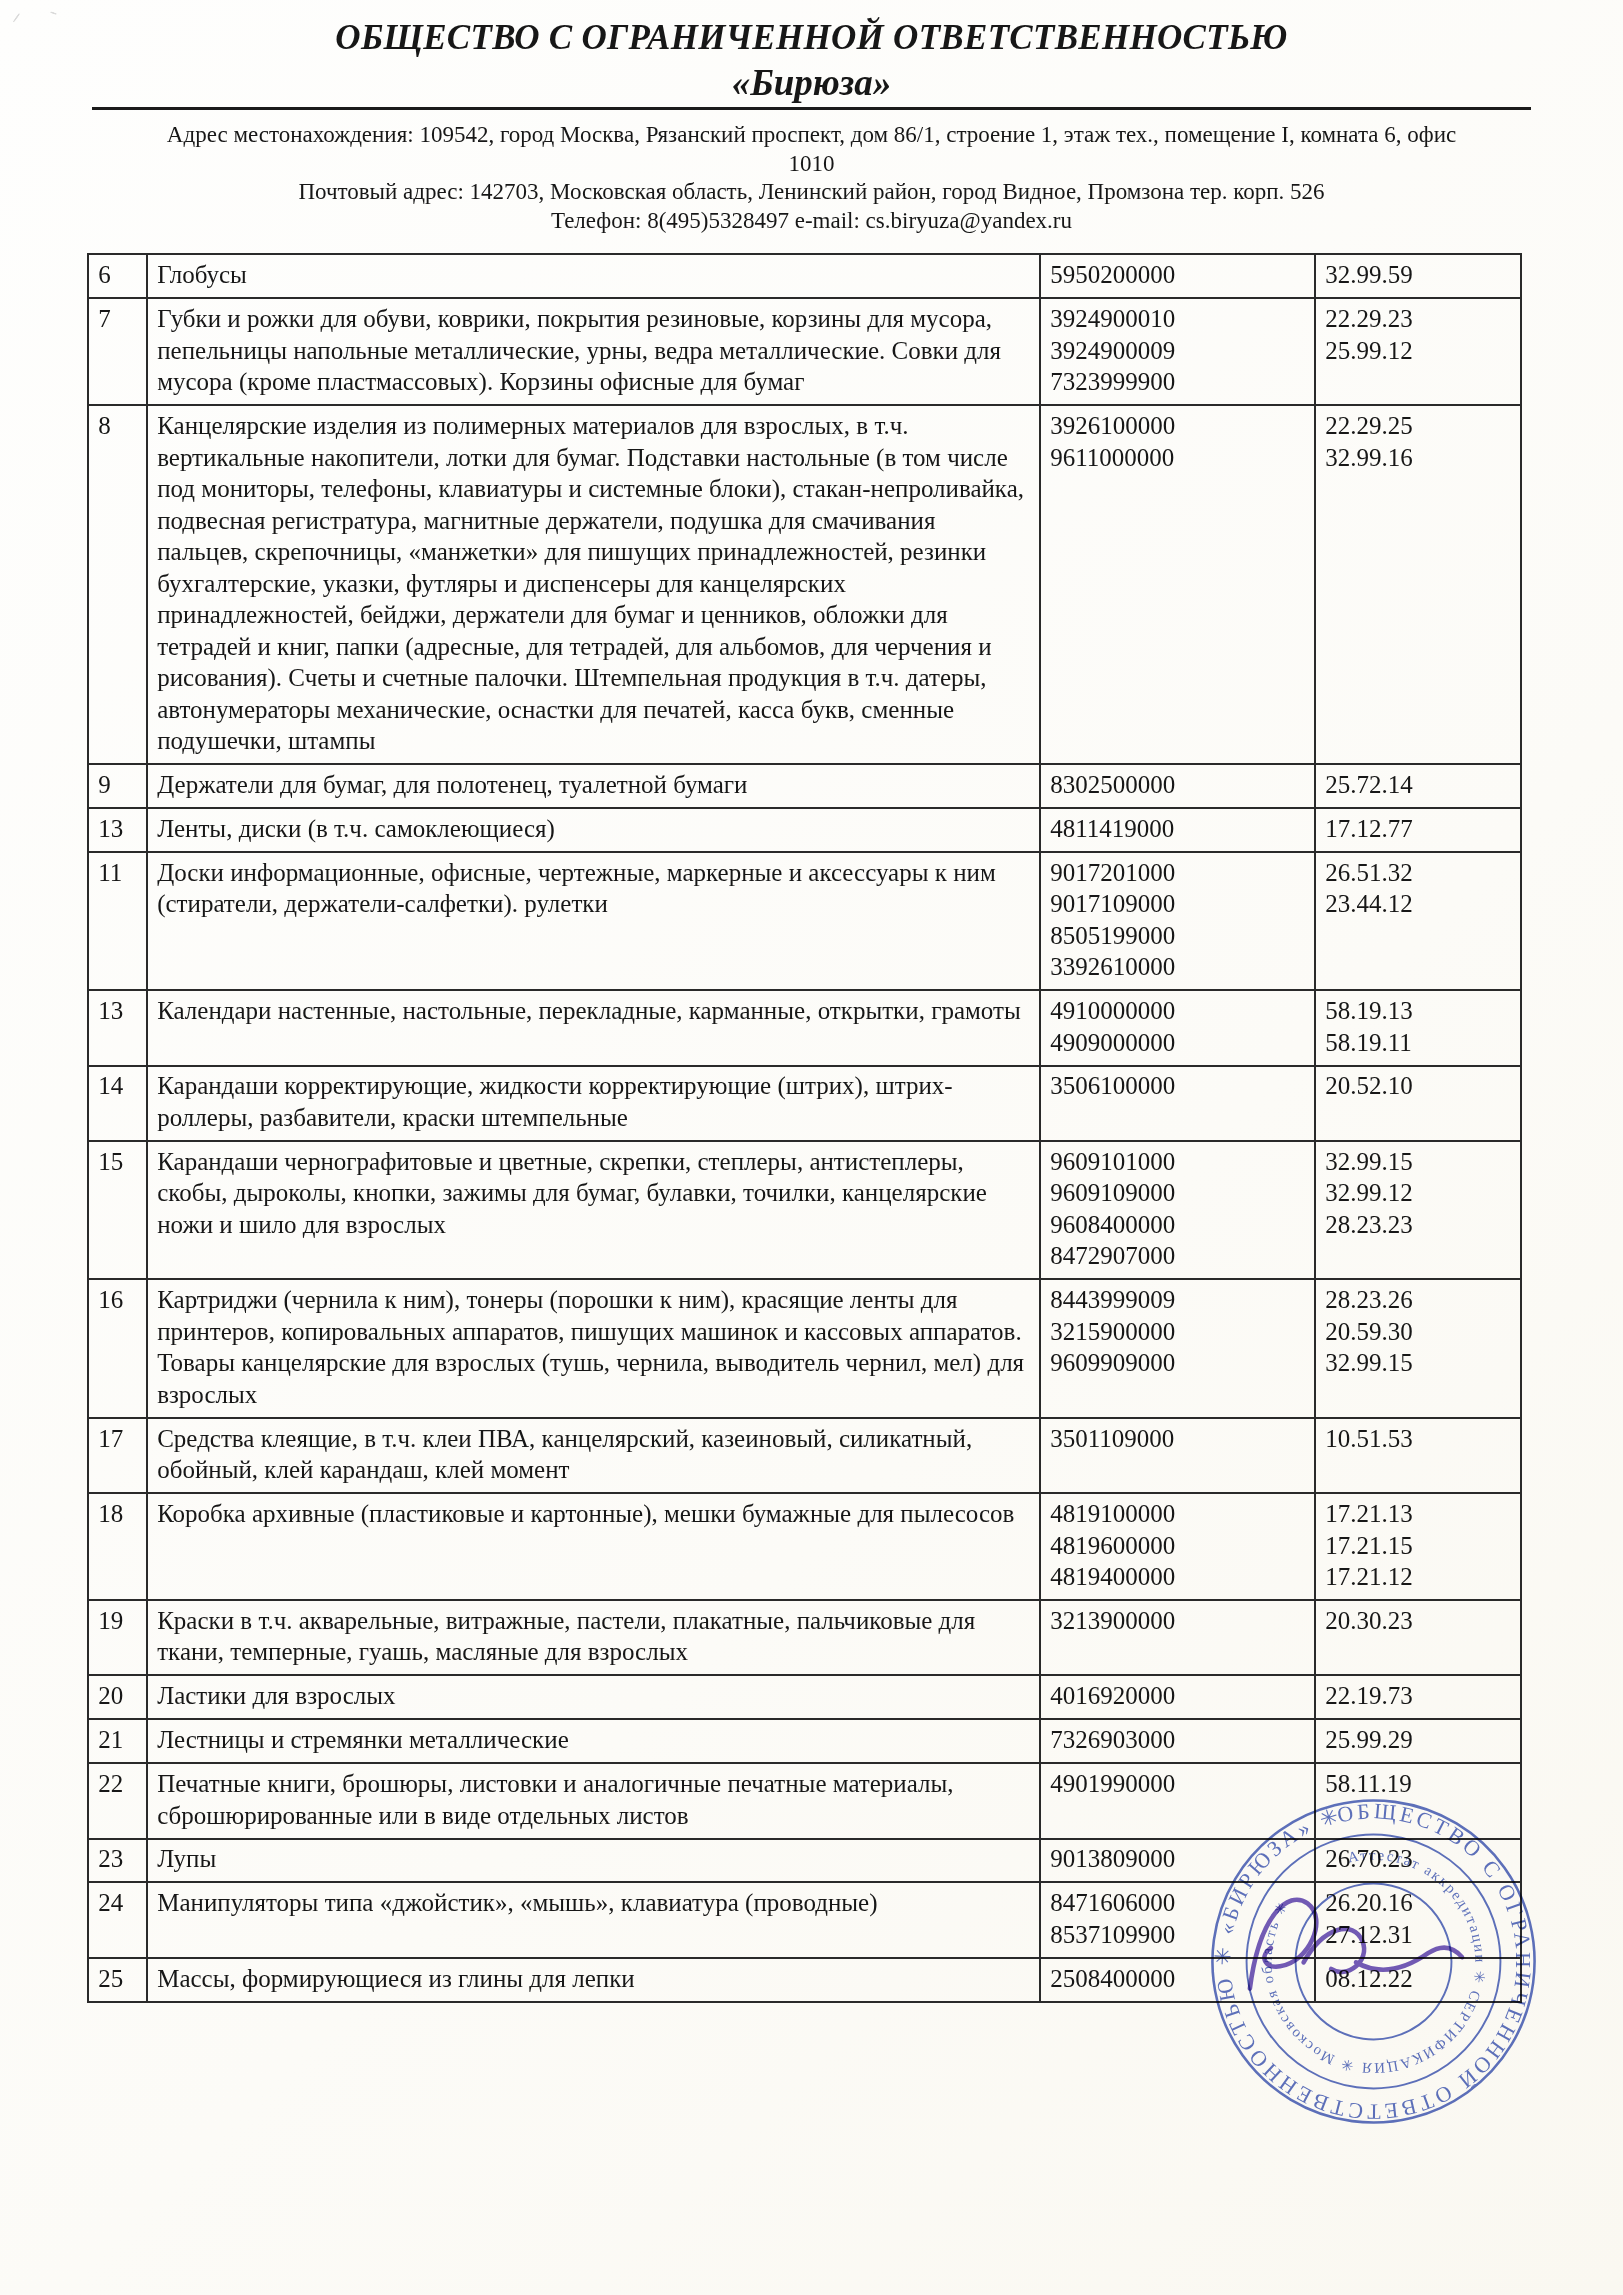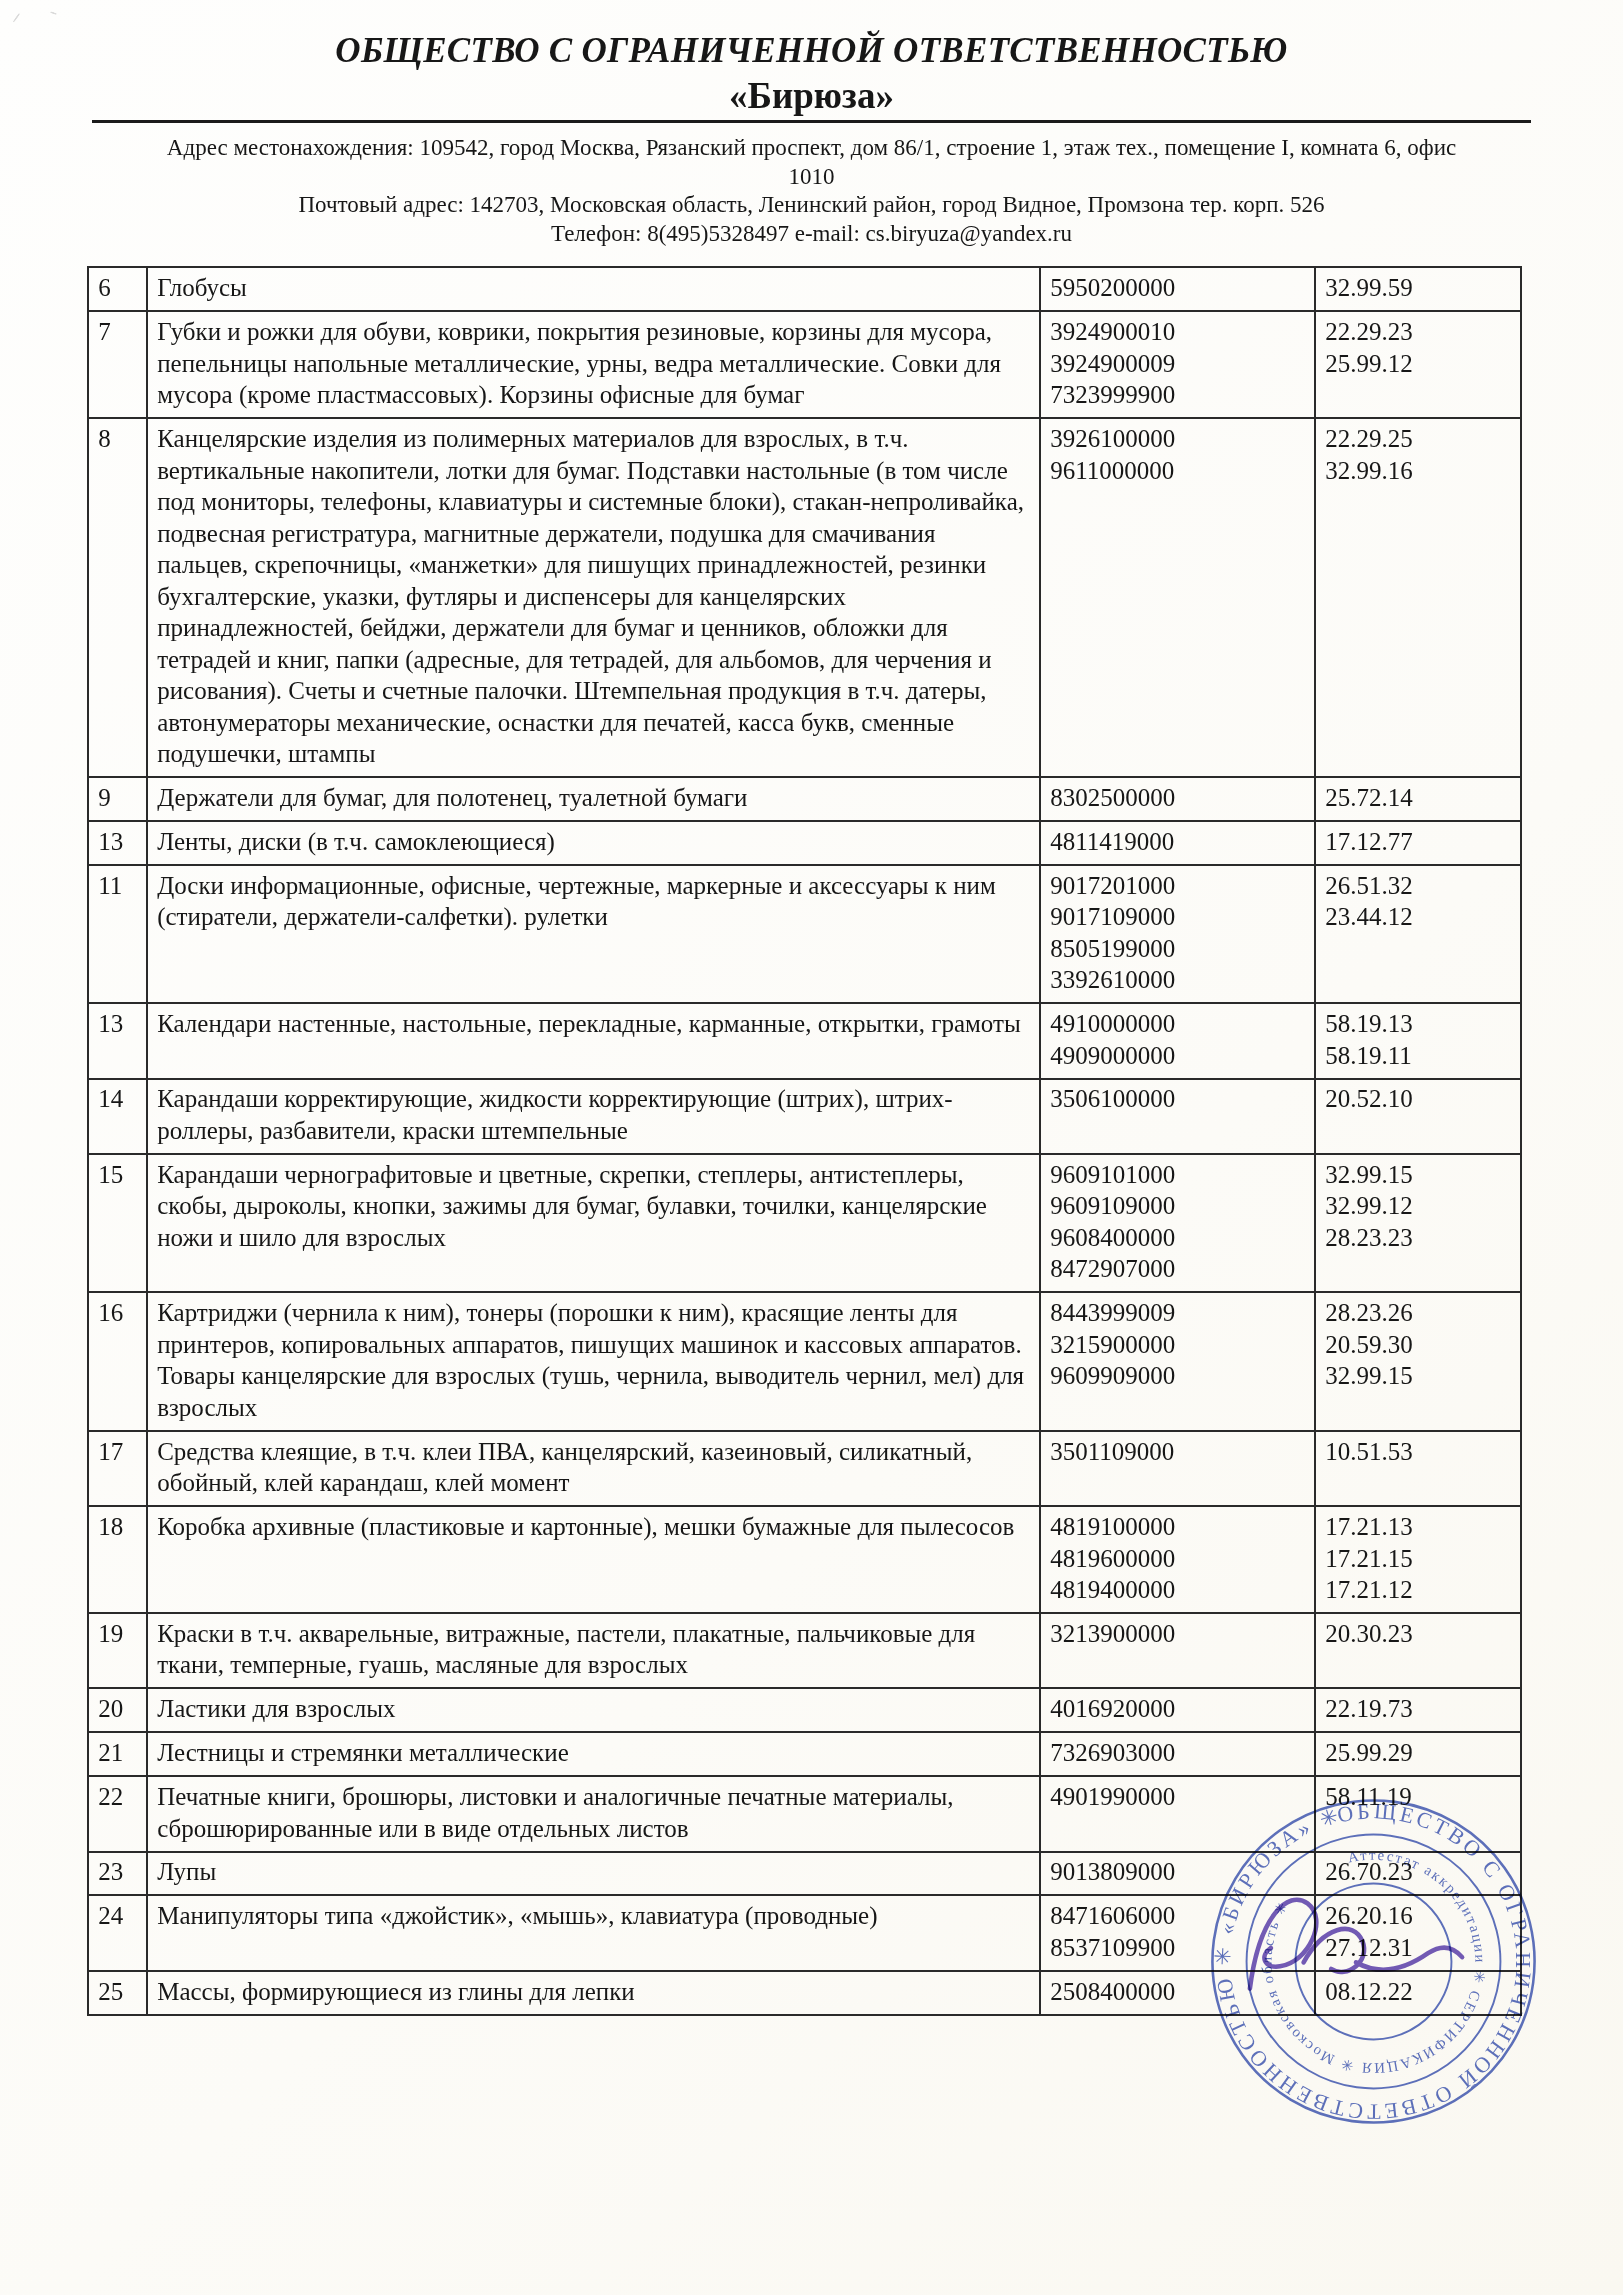--- a/index.html
+++ b/index.html
@@ -9,23 +9,23 @@
     background:linear-gradient(135deg,#fefefd 0%,#fcfbf7 60%,#faf8f1 100%);
     font-family:"Liberation Serif","DejaVu Serif",serif;
     color:#171717;
     overflow:hidden;
   }
   
   .artifact{position:absolute;border-top:2px solid #9a9a9a;opacity:.35;width:10.5px;border-radius:50%;}
   .a1{left:10.5px;top:17px;transform:rotate(-55deg);}
   .a2{left:50px;top:11.8px;transform:rotate(20deg);width:6.5px;}
 
-  .letterhead{padding-top:31px;text-align:center;}
+  .letterhead{padding-top:18px;text-align:center;}
   .org1{font-size:35px;font-weight:bold;font-style:italic;letter-spacing:0.3px;}
-  .org2{font-size:37px;font-weight:bold;margin-top:2.6px;}
+  .org2{font-size:37px;font-weight:bold;font-style:italic;margin-top:2.6px;}
   .rule{width:1439px;margin:3.9px auto 10.5px auto;border-top:3.3px solid #1b1b1b;}
   .addr{font-size:23px;line-height:1.24;max-width:1302px;margin:0 auto;}
   .reg{margin-top:30px;}
 
   table.products{
     margin:18.3px 0 0 87px;
     border-collapse:collapse;
     table-layout:fixed;
     width:1433px;
     font-size:25px;

